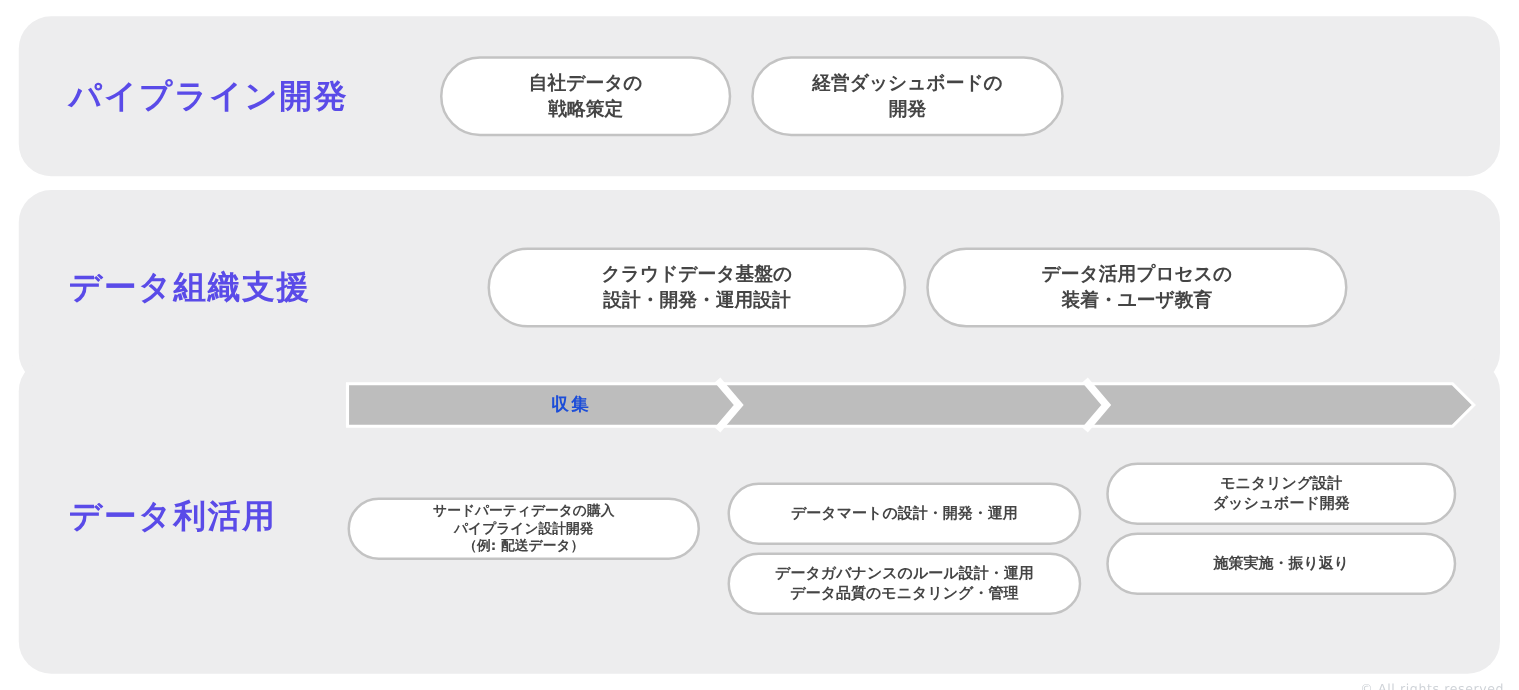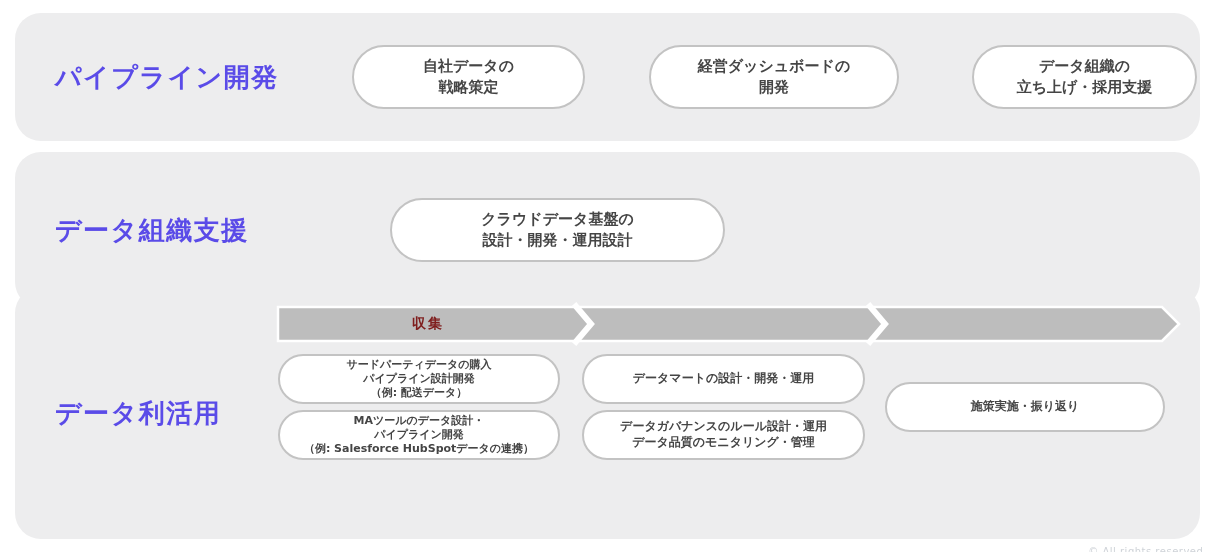--- a/index.html
+++ b/index.html
@@ -20,74 +20,75 @@
     margin:0;color:#5a4be8;font-size:26px;font-weight:bold;letter-spacing:1.5px;
     white-space:nowrap;
   }
   .pill{
     box-sizing:border-box;
     background:#ffffff;border:2px solid #c3c3c3;border-radius:40px;
     display:flex;align-items:center;justify-content:center;
     text-align:center;font-weight:bold;color:#454545;
     white-space:pre-line;line-height:1.4;
   }
-  .pill-row{position:absolute;top:50%;transform:translateY(-50%);display:flex;gap:48px;}
+  .pill-row{position:absolute;top:50%;transform:translateY(-50%);display:flex;}
   #band1 .pill-row{left:337px;}
   #band2 .pill-row{left:375px;}
   .pill-lg{height:64px;font-size:15px;}
   #p1a{width:233px;margin-right:16px;}
   #p1b{width:250px;margin-right:25px;}
   #p1c{width:225px;}
   #p2a{width:335px;margin-right:16px;text-align:center;}
   #p2b{width:337px;}
   .flow{position:absolute;left:263px;top:20px;width:902px;}
   .stage-bar{position:relative;width:902px;height:34px;margin-bottom:13px;}
   .stage-bar svg{position:absolute;left:0;top:0;overflow:visible;display:block;}
   .stage-label{
     position:absolute;top:50%;transform:translateY(-50%);
-    color:#7f1d1d;font-size:14px;font-weight:bold;text-align:center;
+    color:#1d4ed8;font-size:14px;font-weight:bold;text-align:center;
     letter-spacing:2px;
+    padding-left:29px;
   }
   #stage1{left:0;width:300px;}
   #stage2{left:305px;width:294px;}
   #stage3{left:599px;width:290px;}
   .grid{display:flex;align-items:center;}
   .col{display:flex;flex-direction:column;gap:6px;}
   #col1{width:282px;margin-right:22px;}
-  #col2{width:283px;margin-right:20px;}
+  #col2{width:283px;margin-right:20px;margin-top:32px;}
   #col3{width:280px;}
   .pill-sm{height:50px;border-radius:26px;font-size:12px;line-height:1.3;}
   #col1 .pill-sm{font-size:11px;}
   .footer-note{
     position:absolute;right:8px;bottom:-5px;
     color:#cfd3d8;font-size:10px;letter-spacing:0.5px;white-space:nowrap;
   }
 </style>
 </head>
 <body>
 
 <div>
 
   <section class="band" id="band1">
     <h2 class="band-label">パイプライン開発</h2>
     <div class="pill-row">
       <div class="pill pill-lg" id="p1a">自社データの
 戦略策定</div>
       <div class="pill pill-lg" id="p1b">経営ダッシュボードの
 開発</div>
-      <div class="pill pill-lg" id="p1c">データ組織の
-立ち上げ・採用支援</div>
     </div>
   </section>
 
   <section class="band" id="band2">
     <h2 class="band-label">データ組織支援</h2>
     <div class="pill-row">
       <div class="pill pill-lg" id="p2a">クラウドデータ基盤の
 設計・開発・運用設計</div>
+      <div class="pill pill-lg" id="p2b">データ活用プロセスの
+装着・ユーザ教育</div>
     </div>
   </section>
 
   <section class="band" id="band3">
     <h2 class="band-label">データ利活用</h2>
 
     <div class="flow">
 
       <div class="stage-bar">
         <svg width="902" height="34" viewBox="0 0 902 34" aria-hidden="true">
@@ -96,30 +97,29 @@
           <polyline points="590,-3 607,17 590,37" fill="none" stroke="#ffffff" stroke-width="6"></polyline>
         </svg>
         <span class="stage-label" id="stage1">収集</span>
       </div>
 
       <div class="grid">
         <div class="col" id="col1">
           <div class="pill pill-sm">サードパーティデータの購入
 パイプライン設計開発
 （例: 配送データ）</div>
-          <div class="pill pill-sm">MAツールのデータ設計・
-パイプライン開発
-（例: Salesforce HubSpotデータの連携）</div>
         </div>
         <div class="col" id="col2">
           <div class="pill pill-sm">データマートの設計・開発・運用</div>
           <div class="pill pill-sm">データガバナンスのルール設計・運用
 データ品質のモニタリング・管理</div>
         </div>
         <div class="col" id="col3">
+          <div class="pill pill-sm">モニタリング設計
+ダッシュボード開発</div>
           <div class="pill pill-sm">施策実施・振り返り</div>
         </div>
       </div>
 
     </div>
   </section>
 
   <div class="footer-note">© All rights reserved.</div>
 
 </div>

